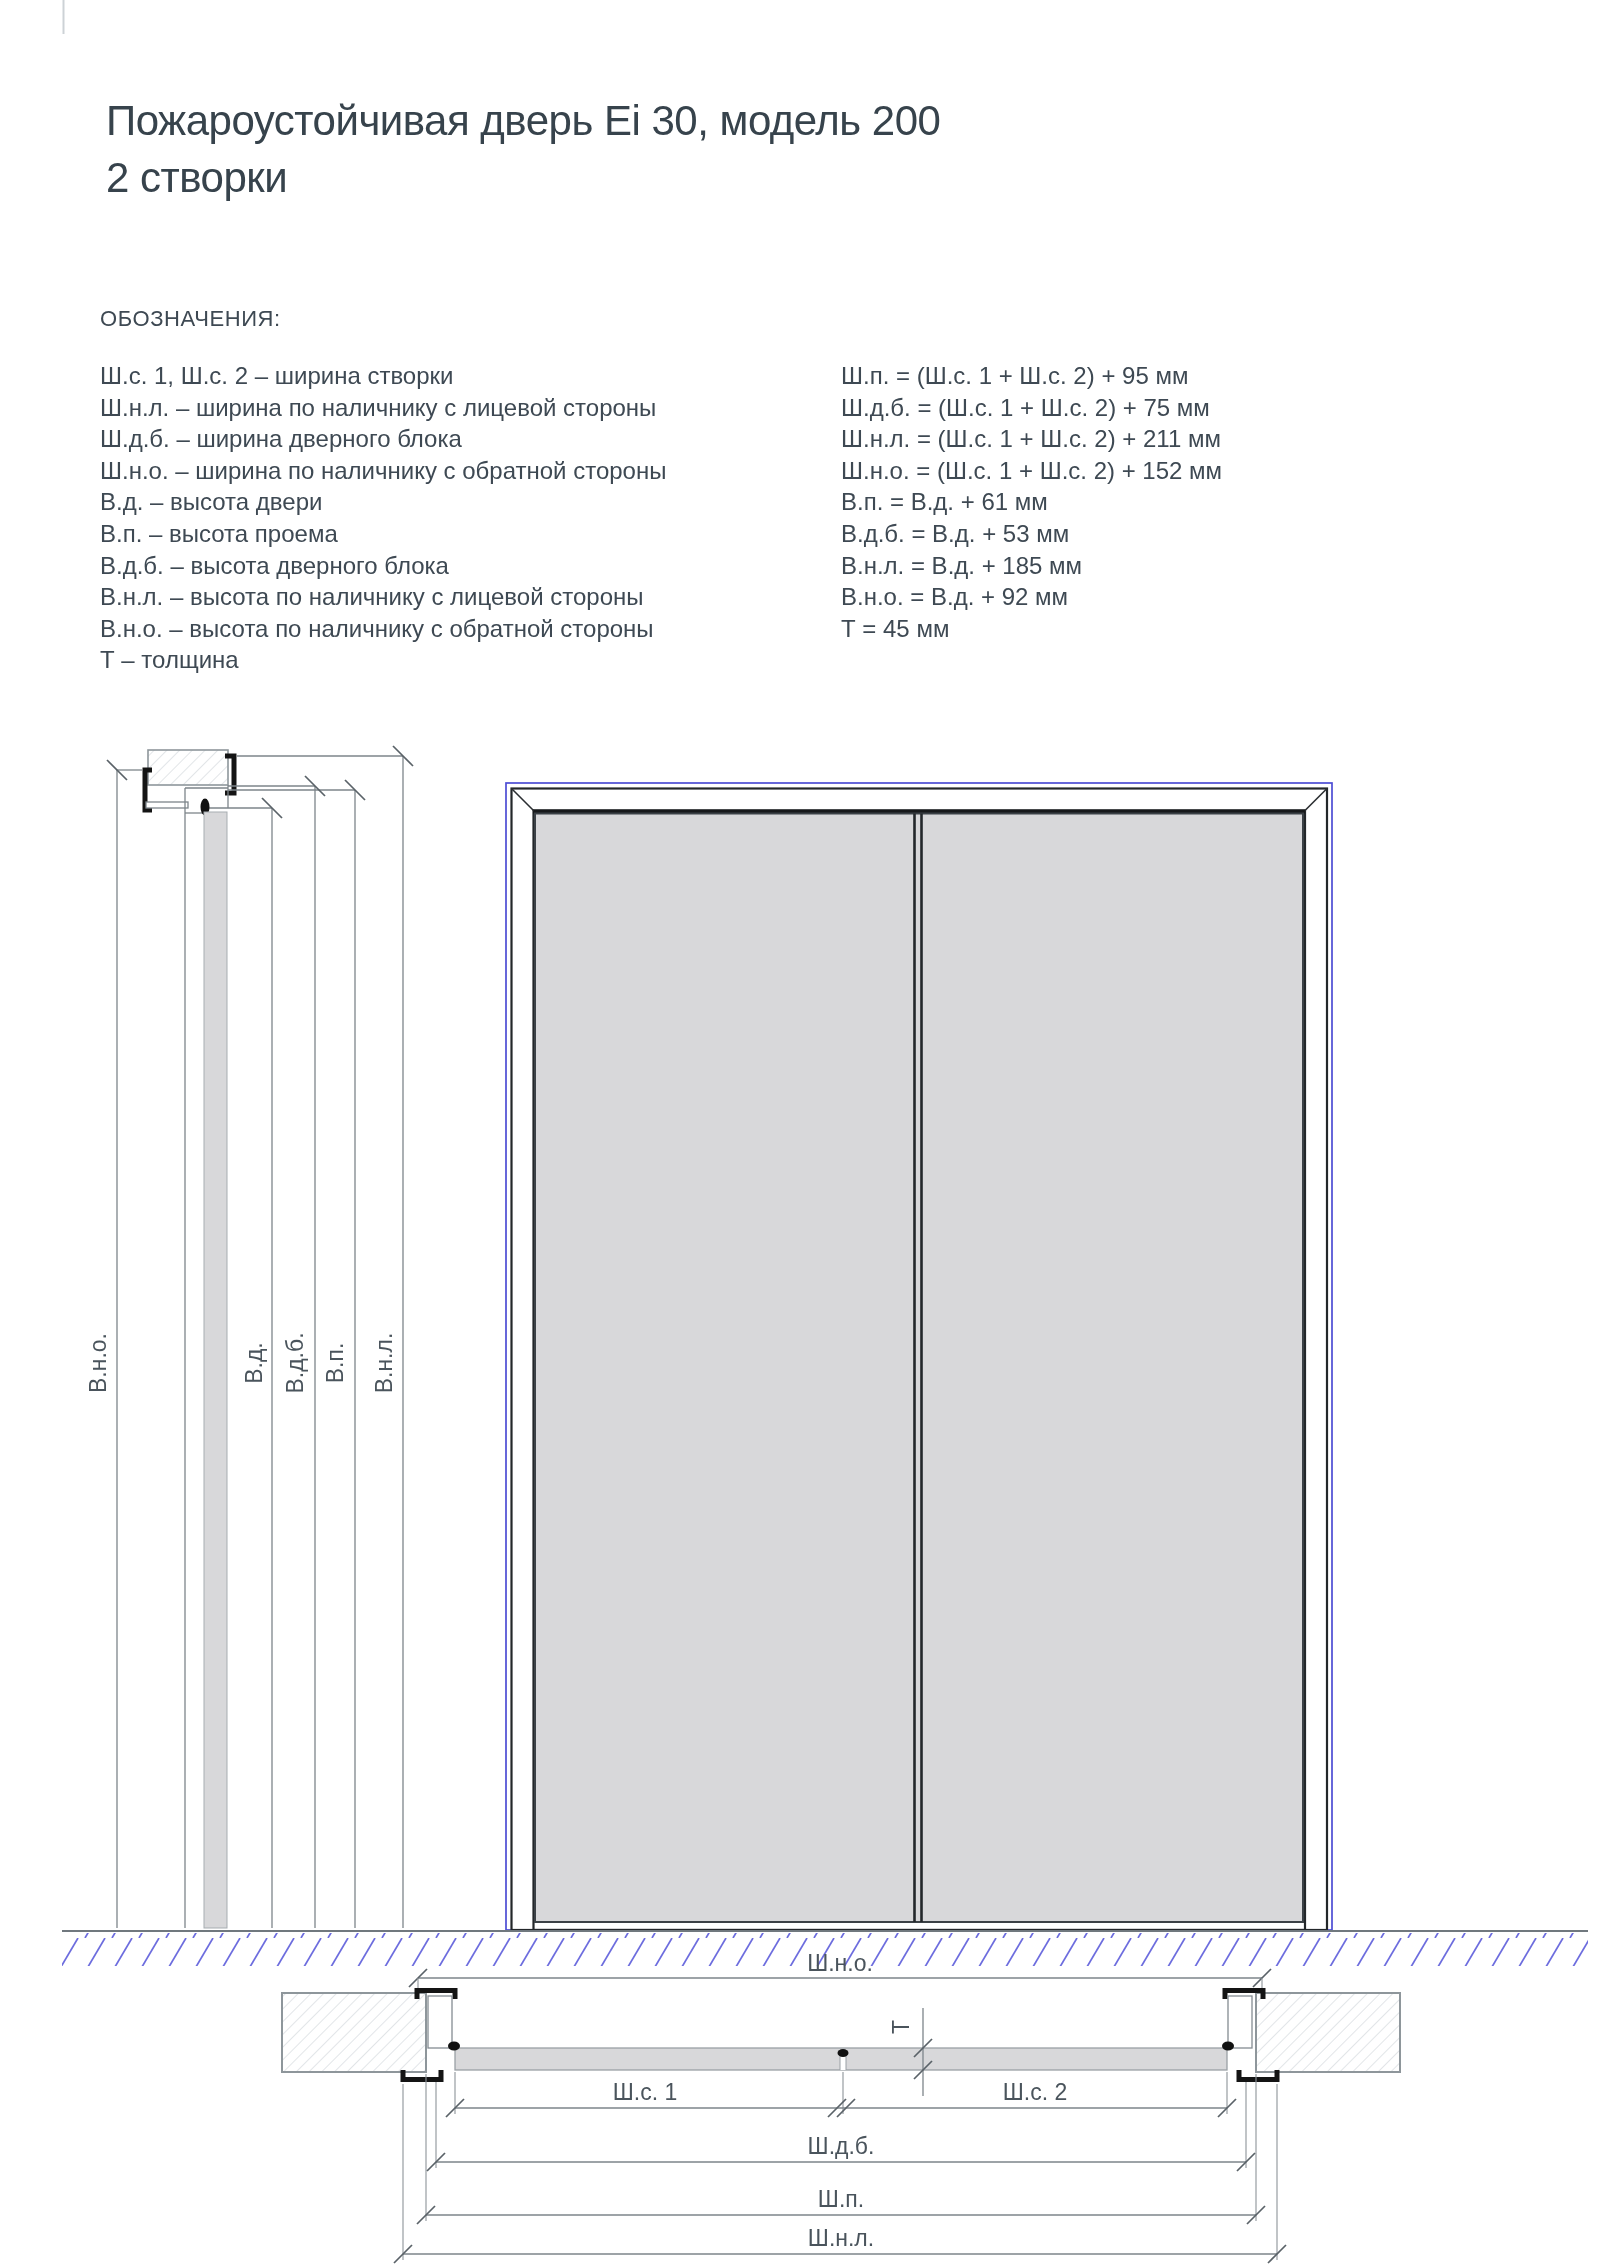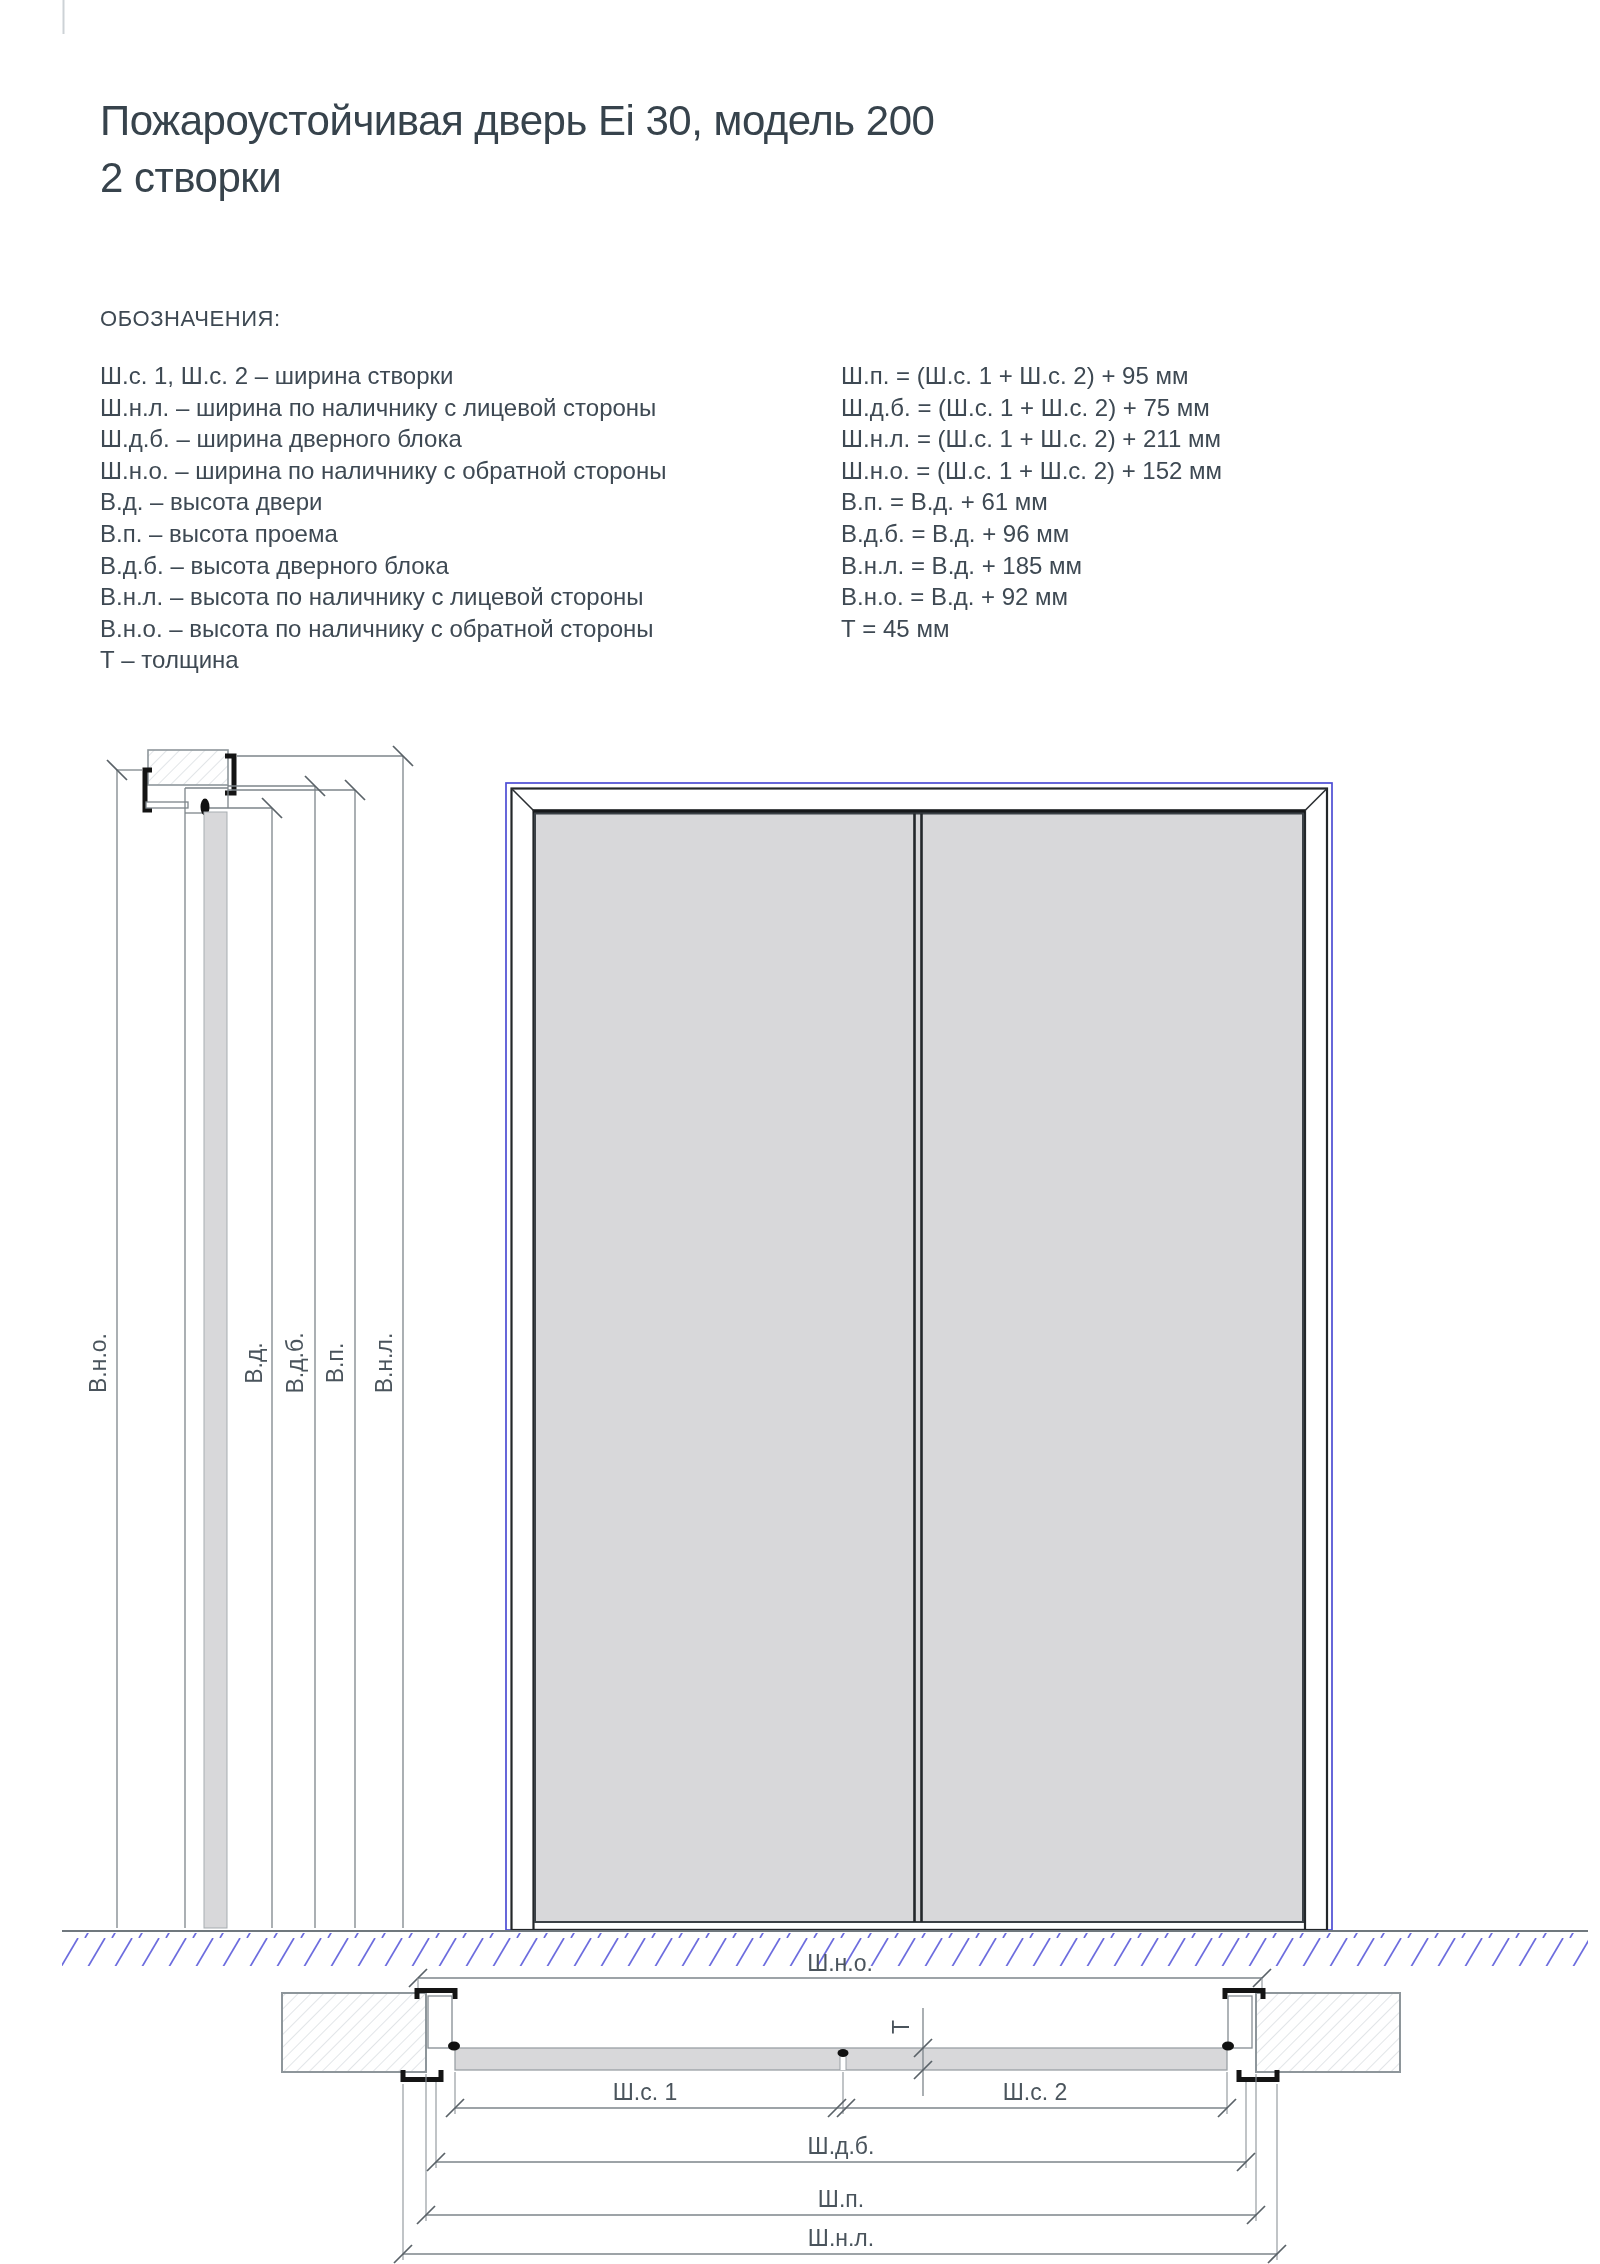--- a/index.html
+++ b/index.html
@@ -2,21 +2,21 @@
 <html><head>
 <meta charset="utf-8">
 <style>
   html,body{margin:0;padding:0;background:#ffffff;}
   .page{
     position:relative;width:1600px;height:2264px;background:#ffffff;
     font-family:"Liberation Sans", sans-serif;color:#3e4953;overflow:hidden;
   }
   .drawing{position:absolute;left:0;top:0;width:1600px;height:2264px;}
   .title{
-    position:absolute;left:100px;top:92px;margin:0;
+    position:absolute;left:106px;top:92px;margin:0;
     font-size:42px;line-height:57px;font-weight:400;letter-spacing:-0.5px;color:#37434c;
   }
   .legend-heading{
     position:absolute;left:100px;top:306px;
     font-size:22px;letter-spacing:0.6px;color:#3e4953;
   }
   .legend-col{position:absolute;top:360px;font-size:24px;line-height:31.6px;color:#3e4953;}
   .legend-left{left:100px;}
   .legend-right{left:841px;}
   .dlabel{font-family:"Liberation Sans",sans-serif;font-size:23px;fill:#4a545c;}
@@ -200,19 +200,19 @@
     <div>В.н.о. – высота по наличнику с обратной стороны</div>
     <div>Т – толщина</div>
   </div>
 
   <div class="legend-col legend-right">
     <div>Ш.п. = (Ш.с. 1 + Ш.с. 2) + 95 мм</div>
     <div>Ш.д.б. = (Ш.с. 1 + Ш.с. 2) + 75 мм</div>
     <div>Ш.н.л. = (Ш.с. 1 + Ш.с. 2) + 211 мм</div>
     <div>Ш.н.о. = (Ш.с. 1 + Ш.с. 2) + 152 мм</div>
     <div>В.п. = В.д. + 61 мм</div>
-    <div>В.д.б. = В.д. + 96 мм</div>
+    <div>В.д.б. = В.д. + 53 мм</div>
     <div>В.н.л. = В.д. + 185 мм</div>
     <div>В.н.о. = В.д. + 92 мм</div>
     <div>Т = 45 мм</div>
   </div>
 
 </div>
 
 </body></html>

